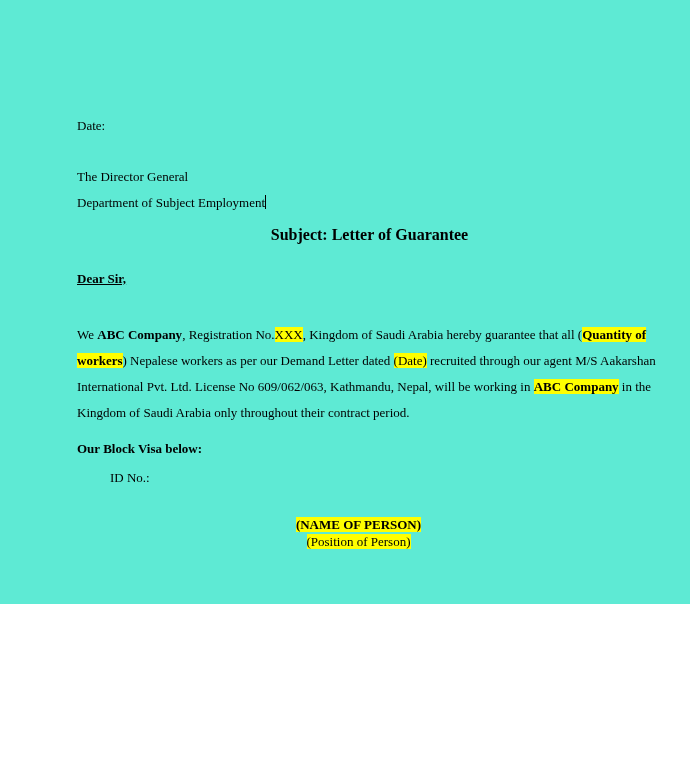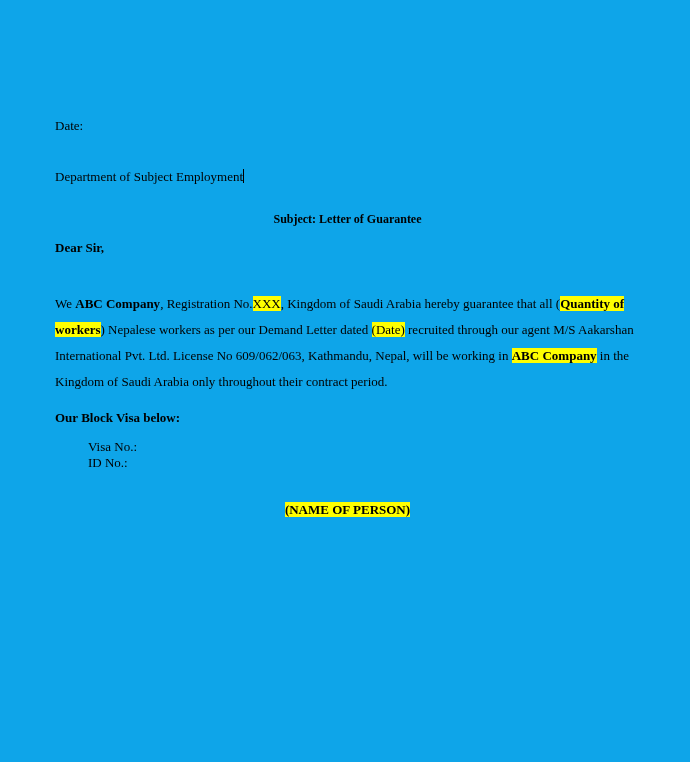--- a/index.html
+++ b/index.html
@@ -1,47 +1,48 @@
 <!DOCTYPE html>
 <html><head>
 <meta charset="utf-8">
 <style>
   * { margin: 0; padding: 0; box-sizing: border-box; }
   html, body { background: #ffffff; }
   body { width: 690px; height: 762px; overflow: hidden; }
   .page {
     width: 690px;
-    height: 762px;
-    background: #0ea5e9;
+    height: 604px;
+    background: #5eead4;
     color: #000000;
     font-family: "Liberation Serif", "DejaVu Serif", serif;
     font-size: 13px;
     line-height: 17px;
-    padding: 117px 50px 0 55px;
+    padding: 117px 50px 0 77px;
   }
   .date-line { margin-bottom: 34px; }
   .recipient-line { line-height: 17px; margin-bottom: 9px; }
   .caret {
     display: inline-block;
     width: 1px;
     height: 14px;
     background: #000000;
     vertical-align: -2px;
   }
   .subject {
-    margin-top: 25px;
-    font-size: 12px;
+    margin-top: 14px;
+    font-size: 16px;
     line-height: 19px;
     font-weight: bold;
     text-align: center;
     width: 585px;
   }
   .salutation {
-    margin-top: 10px;
+    margin-top: 26px;
     font-weight: bold;
+    text-decoration: underline;
   }
   .body-paragraph {
     margin-top: 35px;
     width: 585px;
     line-height: 26px;
   }
   .b { font-weight: bold; }
   .h { background: #ffff00; }
   .block-visa-heading {
     margin-top: 14px;
@@ -67,34 +68,35 @@
   .sig-name span, .sig-position span { background: #ffff00; }
 </style>
 </head>
 <body>
 
 <div class="page">
 
   <div class="date-line">Date:</div>
 
   <div class="recipient-block">
+    <div class="recipient-line">The Director General</div>
     <div class="recipient-line"><span>Department of Subject Employment</span><span class="caret"></span></div>
   </div>
 
   <div class="subject">Subject: Letter of Guarantee</div>
 
   <div class="salutation">Dear Sir,</div>
 
   <div class="body-paragraph"><span>We </span><span class="b">ABC Company</span><span>, Registration No.</span><span class="h">XXX</span><span>, Kingdom of Saudi Arabia hereby guarantee that all (</span><span class="b h">Quantity of workers</span><span>) Nepalese workers as per our Demand Letter dated </span><span class="h">(Date)</span><span> recruited through our agent M/S Aakarshan International Pvt. Ltd. License No 609/062/063, Kathmandu, Nepal, will be working in </span><span class="b h">ABC Company</span><span> in the Kingdom of Saudi Arabia only throughout their contract period.</span></div>
 
   <div class="block-visa-heading">Our Block Visa below:</div>
 
   <div class="visa-block">
-    <div>Visa No.:</div>
     <div>ID No.:</div>
   </div>
 
 
   <div class="signature-block">
     <div class="sig-name"><span>(NAME OF PERSON)</span></div>
+    <div class="sig-position"><span>(Position of Person)</span></div>
   </div>
 
 </div>
 
 </body></html>

